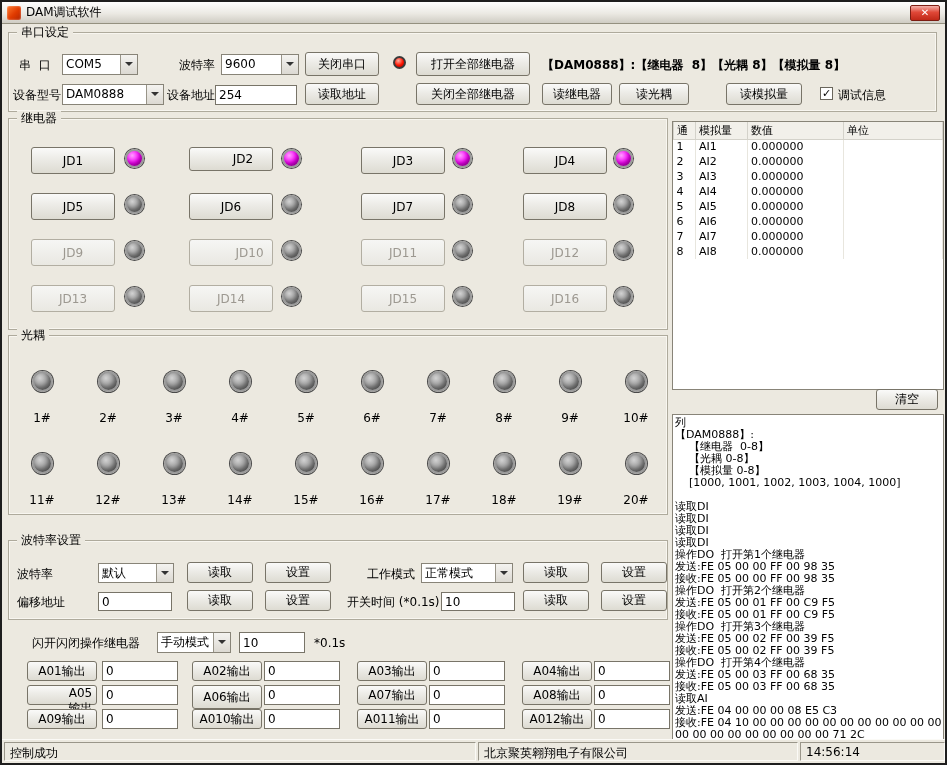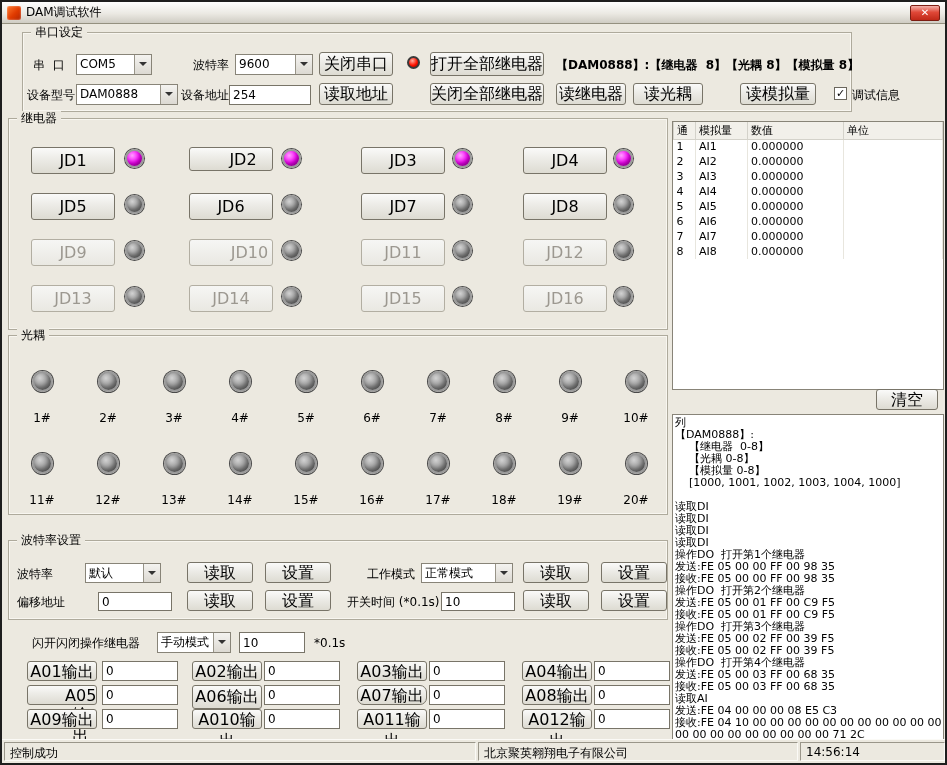--- a/index.html
+++ b/index.html
@@ -15,21 +15,21 @@
   .close-btn { position:absolute; right:5px; top:3px; width:30px; height:16px; text-align:center;
     background:linear-gradient(#f2b0a8,#e04838 45%,#c02818); border:1px solid #7c1d12; border-radius:2px;
     color:#fff; font-size:10px; line-height:14px; cursor:pointer; }
 
   .group { position:absolute; border:1px solid #aeaa9c; box-shadow:inset 0 0 0 1px #f8f6f0; }
   .group-label { position:absolute; top:-8px; left:8px; background:#ece9e0; padding:0 4px; line-height:15px; white-space:pre; }
 
   .lbl { position:absolute; white-space:pre; line-height:14px; }
   .summary { font-weight:bold; }
 
-  .btn { position:absolute; font-family:inherit; font-size:16px; color:#000; text-align:center;
+  .btn { position:absolute; font-family:inherit; font-size:12px; color:#000; text-align:center;
     background:linear-gradient(#fafaf9,#ecebe6 45%,#dddbd2); border:1px solid #787468; border-radius:3px; cursor:pointer; }
   .btn.disabled { color:#9c9890; border-color:#b2aea2; background:linear-gradient(#f6f6f4,#e9e8e2); }
 
   .combo { position:absolute; background:#fff; border:1px solid #888478; display:flex; overflow:hidden; }
   .combo-val { flex:1; padding:2px 3px; font-size:12px; line-height:15px; white-space:nowrap; overflow:hidden; }
   .combo-btn { width:17px; background:linear-gradient(#f4f3f0,#dcd9d2); border-left:1px solid #989488; position:relative; flex:0 0 17px; }
   .combo-btn::after { content:""; position:absolute; left:4px; top:7px; border:4px solid transparent; border-top-color:#333; }
 
   .tinput { position:absolute; border:1px solid #787468; background:#fff; font-family:inherit; font-size:12px; padding:1px 3px; }
 
@@ -68,21 +68,21 @@
 <body>
 
 <div class="win">
 
   <div class="titlebar">
     <span class="app-icon"></span>
     <span class="title-text">DAM调试软件</span>
     <span class="close-btn">✕</span>
   </div>
 
-  <div class="group" style="left:20px;top:30px;width:830px;height:80px">
+  <div class="group" style="left:6px;top:30px;width:929px;height:80px">
     <span class="group-label">串口设定</span>
 
     <span class="lbl" style="left:10px;top:25px">串  口</span>
     <div class="combo" style="left:53px;top:21px;width:76px;height:21px">
       <span class="combo-val">COM5</span>
       <span class="combo-btn"></span>
     </div>
 
     <span class="lbl" style="left:170px;top:25px">波特率</span>
     <div class="combo" style="left:212px;top:21px;width:78px;height:21px">
@@ -269,21 +269,21 @@
       <div class="log-line">读取AI</div>
       <div class="log-line">发送:FE 04 00 00 00 08 E5 C3</div>
       <div class="log-line">接收:FE 04 10 00 00 00 00 00 00 00 00 00 00 00 00</div>
       <div class="log-line">00 00 00 00 00 00 00 00 00 71 2C</div>
     </div>
 
   <div class="group" style="left:6px;top:538px;width:660px;height:80px">
     <span class="group-label">波特率设置</span>
 
     <span class="lbl" style="left:8px;top:26px">波特率</span>
-    <div class="combo" style="left:76px;top:22px;width:76px;height:20px">
+    <div class="combo" style="left:89px;top:22px;width:76px;height:20px">
       <span class="combo-val">默认</span>
       <span class="combo-btn"></span>
     </div>
     <button class="btn" style="left:178px;top:21px;width:66px;height:21px">读取</button>
     <button class="btn" style="left:256px;top:21px;width:66px;height:21px">设置</button>
 
     <span class="lbl" style="left:358px;top:26px">工作模式</span>
     <div class="combo" style="left:412px;top:22px;width:92px;height:20px">
       <span class="combo-val">正常模式</span>
       <span class="combo-btn"></span>
@@ -316,21 +316,21 @@
       <button class="btn ao-btn" style="left: 190px; top: 659px; width: 70px; height: 20px;">A02输出</button>
       <input class="tinput" value="0" style="left: 262px; top: 659px; width: 76px; height: 20px;">
       <button class="btn ao-btn" style="left: 355px; top: 659px; width: 70px; height: 20px;">A03输出</button>
       <input class="tinput" value="0" style="left: 427px; top: 659px; width: 76px; height: 20px;">
       <button class="btn ao-btn" style="left: 520px; top: 659px; width: 70px; height: 20px;">A04输出</button>
       <input class="tinput" value="0" style="left: 592px; top: 659px; width: 76px; height: 20px;">
       <button class="btn ao-btn" style="left: 25px; top: 683px; width: 70px; height: 20px; padding-left: 37px;">A05输出</button>
       <input class="tinput" value="0" style="left: 100px; top: 683px; width: 76px; height: 20px;">
       <button class="btn ao-btn" style="left: 190px; top: 683px; width: 70px; height: 24px;">A06输出</button>
       <input class="tinput" value="0" style="left: 262px; top: 683px; width: 76px; height: 20px;">
-      <button class="btn ao-btn" style="left: 355px; top: 683px; width: 70px; height: 20px; border-radius: 7px;">A07输出</button>
+      <button class="btn ao-btn" style="left: 355px; top: 683px; width: 70px; height: 20px;">A07输出</button>
       <input class="tinput" value="0" style="left: 427px; top: 683px; width: 76px; height: 20px;">
       <button class="btn ao-btn" style="left: 520px; top: 683px; width: 70px; height: 20px;">A08输出</button>
       <input class="tinput" value="0" style="left: 592px; top: 683px; width: 76px; height: 20px;">
       <button class="btn ao-btn" style="left: 25px; top: 707px; width: 70px; height: 20px;">A09输出</button>
       <input class="tinput" value="0" style="left: 100px; top: 707px; width: 76px; height: 20px;">
       <button class="btn ao-btn" style="left: 190px; top: 707px; width: 70px; height: 20px;">A010输出</button>
       <input class="tinput" value="0" style="left: 262px; top: 707px; width: 76px; height: 20px;">
       <button class="btn ao-btn" style="left: 355px; top: 707px; width: 70px; height: 20px;">A011输出</button>
       <input class="tinput" value="0" style="left: 427px; top: 707px; width: 76px; height: 20px;">
       <button class="btn ao-btn" style="left: 520px; top: 707px; width: 70px; height: 20px;">A012输出</button>

